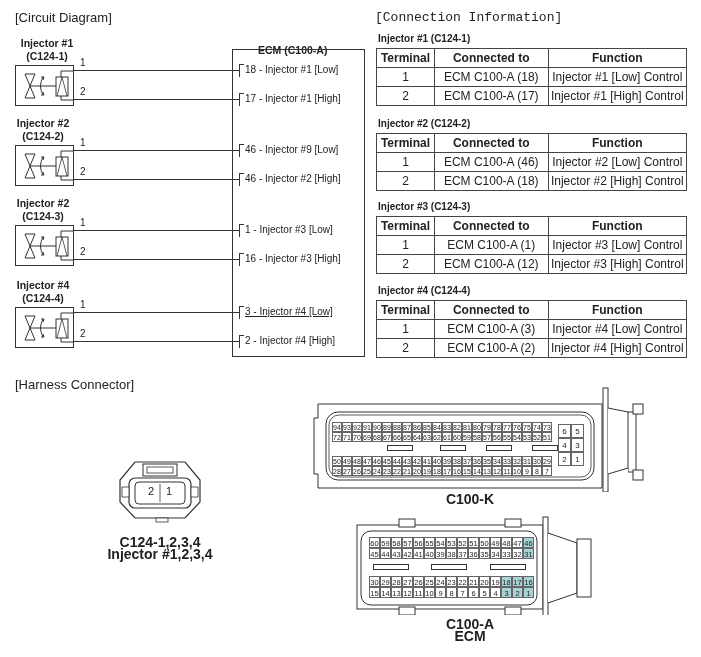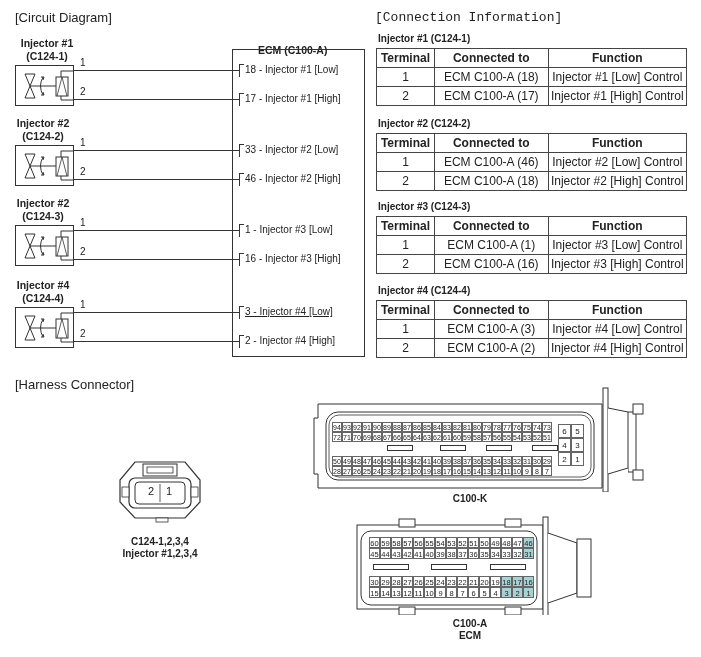--- a/index.html
+++ b/index.html
@@ -13,21 +13,21 @@
   .ecm-pin .bracket{display:inline-block;width:4px;height:12px;border-left:1px solid #333;border-top:1px solid #333;vertical-align:middle;margin-right:1px;}
   .wire{position:absolute;height:1px;background:#333;}
   .inj-box{position:absolute;width:57px;height:39px;border:1.5px solid #333;}
   .tbl-title{position:absolute;font-size:10px;font-weight:bold;}
   table.ci{position:absolute;border-collapse:collapse;font-size:12px;width:311px;}
   table.ci th,table.ci td{border:1px solid #444;text-align:center;height:18px;padding:0;}
   table.ci th{font-weight:bold;}
   table.ci col.c1{width:58px;}
   table.ci col.c2{width:114px;}
   table.ci col.c3{width:139px;}
-  .conn-label{position:absolute;font-size:10px;font-weight:bold;text-align:center;line-height:12px;}
+  .conn-label{position:absolute;font-size:14px;font-weight:bold;text-align:center;line-height:12px;}
   .pin-grid{position:absolute;display:grid;}
   .pcell{border:1px solid #666;font-size:7px;text-align:center;line-height:10px;height:10px;box-sizing:border-box;background:#fff;}
   .pcell.hl{background:#a9d2d4;}
   .bar{position:absolute;height:6px;border:1px solid #333;background:#fff;box-sizing:border-box;}
 </style>
 </head>
 <body>
 
 <div class="section-title" style="left:15px;top:10px;">[Circuit Diagram]</div>
 <div class="section-title" style="left:375px;top:10px;font-family:Liberation Mono, monospace;">[Connection Information]</div>
@@ -74,21 +74,21 @@
         <line x1="46" y1="11" x2="41" y2="30" stroke="#333" stroke-width="0.8"></line>
         <line x1="46" y1="11" x2="51" y2="30" stroke="#333" stroke-width="0.8"></line>
         <line x1="45" y1="11" x2="45" y2="5" stroke="#333" stroke-width="1"></line>
         <line x1="45" y1="5" x2="57" y2="5" stroke="#333" stroke-width="1"></line>
         <line x1="45" y1="30" x2="45" y2="34" stroke="#333" stroke-width="1"></line>
         <line x1="45" y1="34" x2="57" y2="34" stroke="#333" stroke-width="1"></line>
       </svg></div>
     <div class="pin-label" style="left: 80px; top: 137px;">1</div>
     <div class="pin-label" style="left: 80px; top: 166px;">2</div>
     <div class="wire" style="left: 73px; top: 150px; width: 166px;"></div>
-    <div class="ecm-pin" style="left: 239px; top: 144px;"><span class="bracket"></span><span>33 - Injector #2 [Low]</span></div>
+    <div class="ecm-pin" style="left: 239px; top: 144px;"><span class="bracket"></span><span>46 - Injector #9 [Low]</span></div>
     <div class="wire" style="left: 73px; top: 179px; width: 166px;"></div>
     <div class="ecm-pin" style="left: 239px; top: 173px;"><span class="bracket"></span><span>46 - Injector #2 [High]</span></div>
     <div class="inj-title" style="left: 8px; top: 197px;">
       <div>Injector #2</div>
       <div>(C124-3)</div>
     </div>
     <div class="inj-box" style="left: 15px; top: 225px;"><svg width="57" height="39" viewBox="0 0 57 39">
         <path d="M9 8 L19 8 L9 32 L19 32 Z" fill="none" stroke="#333" stroke-width="1"></path>
         <line x1="14" y1="20" x2="40" y2="20" stroke="#333" stroke-width="1"></line>
         <path d="M27 11 Q22 20 27 29" fill="none" stroke="#333" stroke-width="1"></path>
@@ -198,21 +198,21 @@
           <th>Connected to</th>
           <th>Function</th>
         </tr>
         <tr>
           <td>1</td>
           <td>ECM C100-A (1)</td>
           <td>Injector #3 [Low] Control</td>
         </tr>
         <tr>
           <td>2</td>
-          <td>ECM C100-A (16)</td>
+          <td>ECM C100-A (12)</td>
           <td>Injector #3 [High] Control</td>
         </tr>
       </tbody>
     </table>
     <div class="tbl-title" style="left: 378px; top: 285px;">Injector #4 (C124-4)</div>
     <table class="ci" style="left: 376px; top: 300px;">
       <colgroup>
         <col class="c1">
         <col class="c2">
         <col class="c3">

